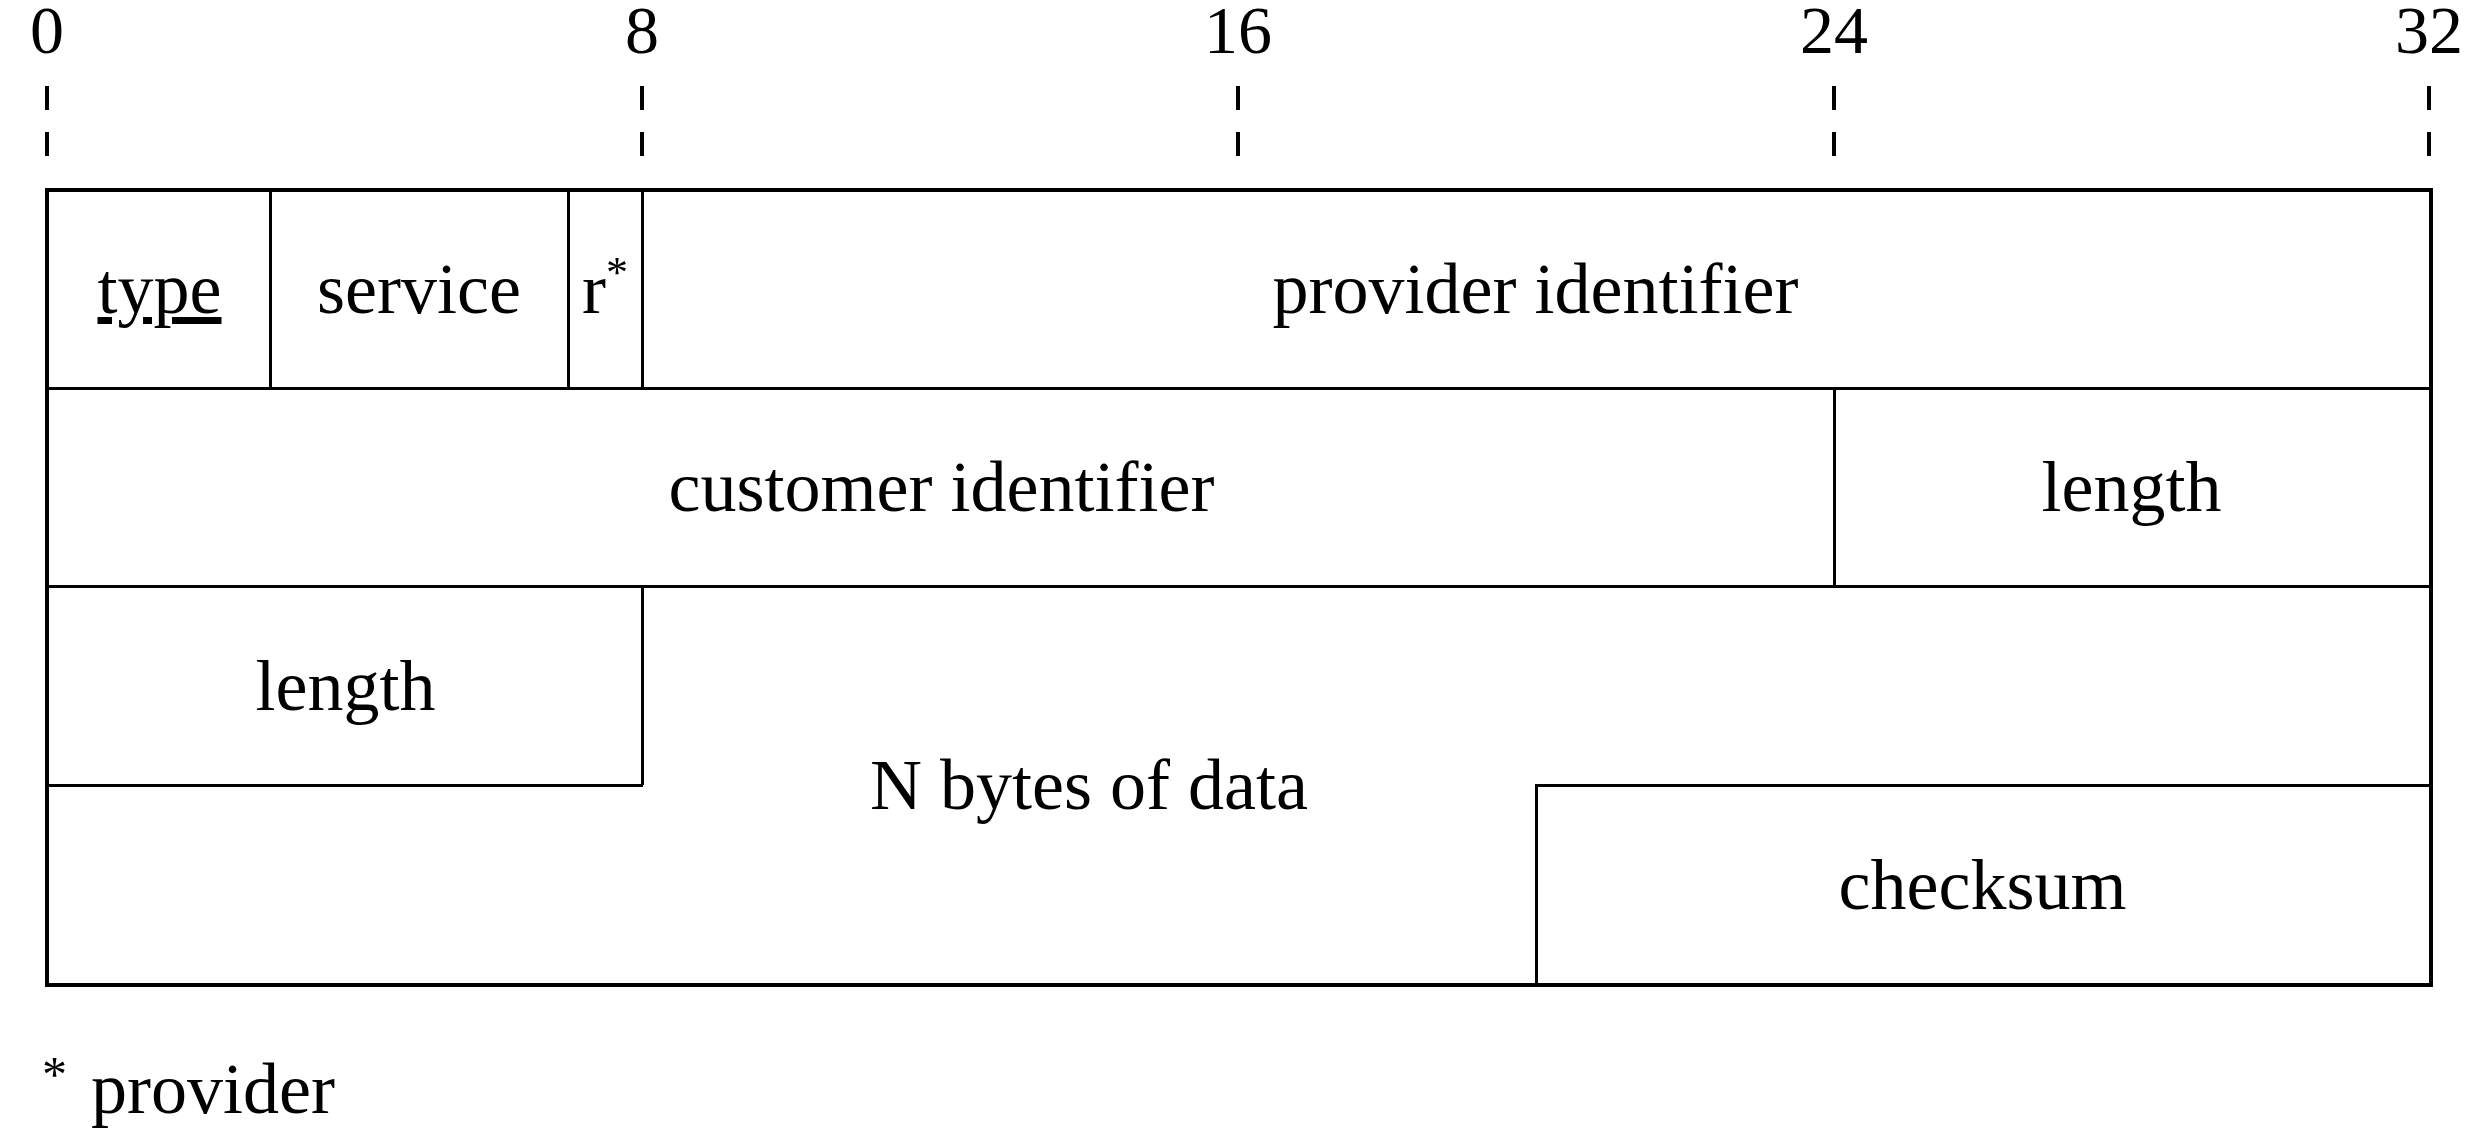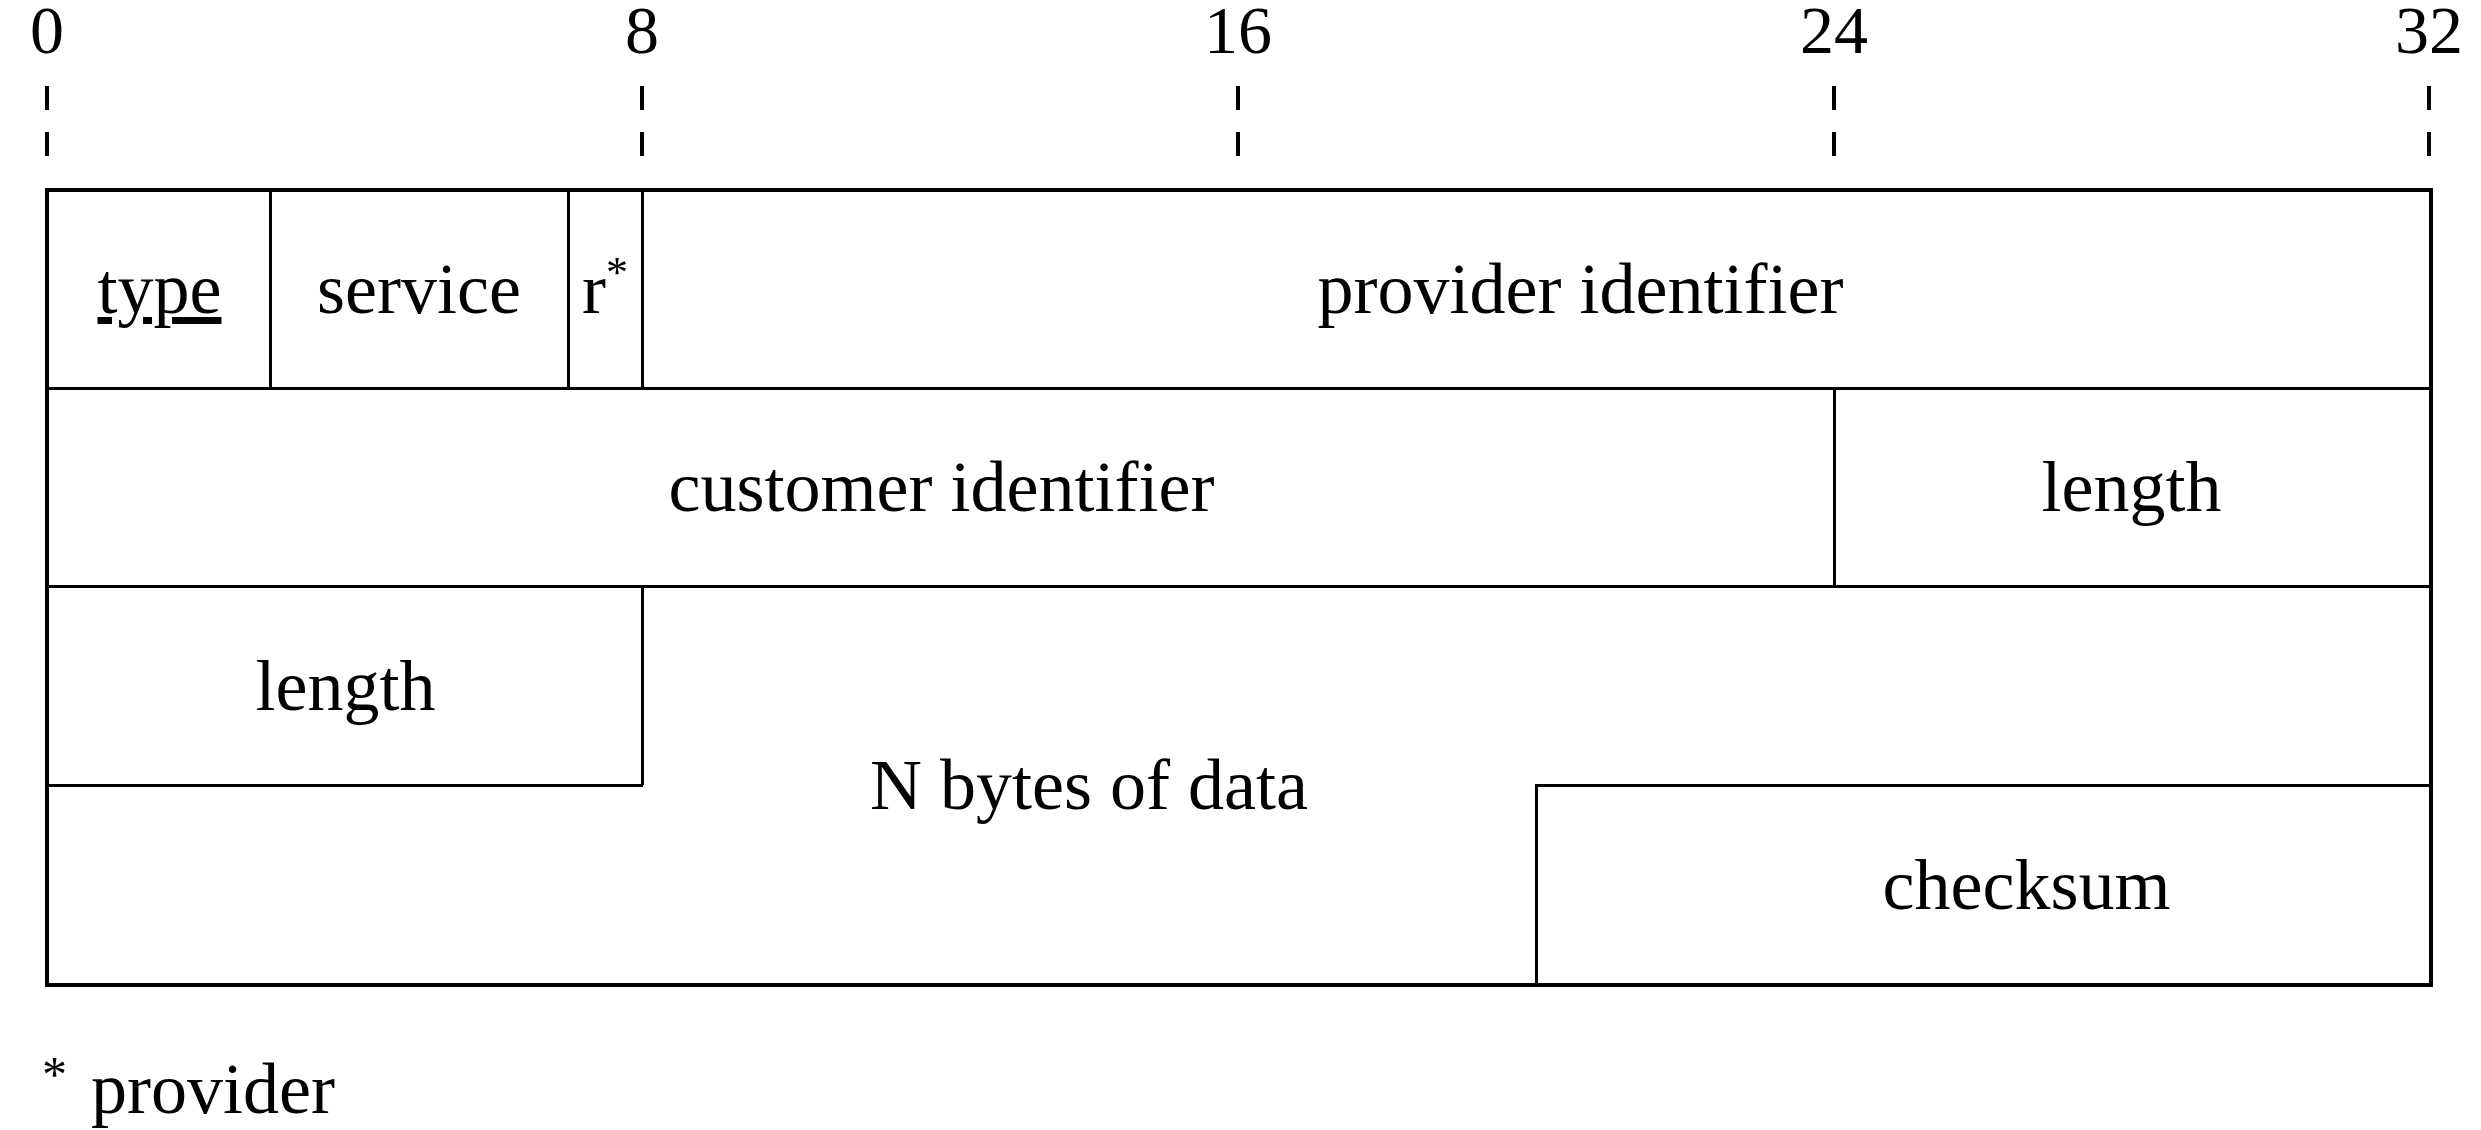--- a/index.html
+++ b/index.html
@@ -82,29 +82,29 @@
   <div class="line" style="left:1535px;top:786px; width:3px; height:198px;"></div>
 
   <div class="cell-label" style="left:49px;  top:192px; width:221px;  line-height:195px;text-decoration:underline;">type</div>
 
   <div class="cell-label" style="left:270px; top:192px; width:298px;  line-height:195px;">service</div>
 
   <div class="cell-label" style="left:568px; top:192px; width:74px;   line-height:195px;">
     <span>r</span><span class="sup">*</span>
   </div>
 
-  <div class="cell-label" style="left:642px; top:192px; width:1787px; line-height:195px;margin-left:45px;">provider identifier</div>
+  <div class="cell-label" style="left:642px; top:192px; width:1787px; line-height:195px;">provider identifier</div>
 
   <div class="cell-label" style="left:49px;  top:390px; width:1785px; line-height:195px;">customer identifier</div>
 
   <div class="cell-label" style="left:1834px;top:390px; width:595px;  line-height:195px;">length</div>
 
   <div class="cell-label" style="left:49px;  top:588px; width:593px;  line-height:196px;">length</div>
 
   <div class="cell-label" style="left:642px; top:588px; width:894px;  line-height:395px;text-align:center;">N bytes of data</div>
 
-  <div class="cell-label" style="left:1536px;top:787px; width:893px;  line-height:196px;margin-left:44px;">checksum</div>
+  <div class="cell-label" style="left:1536px;top:787px; width:893px;  line-height:196px;">checksum</div>
 
   <div class="footnote">
     <span class="fn-sym">*</span><span>provider</span>
   </div>
 
 </div>
 
 </body></html>

